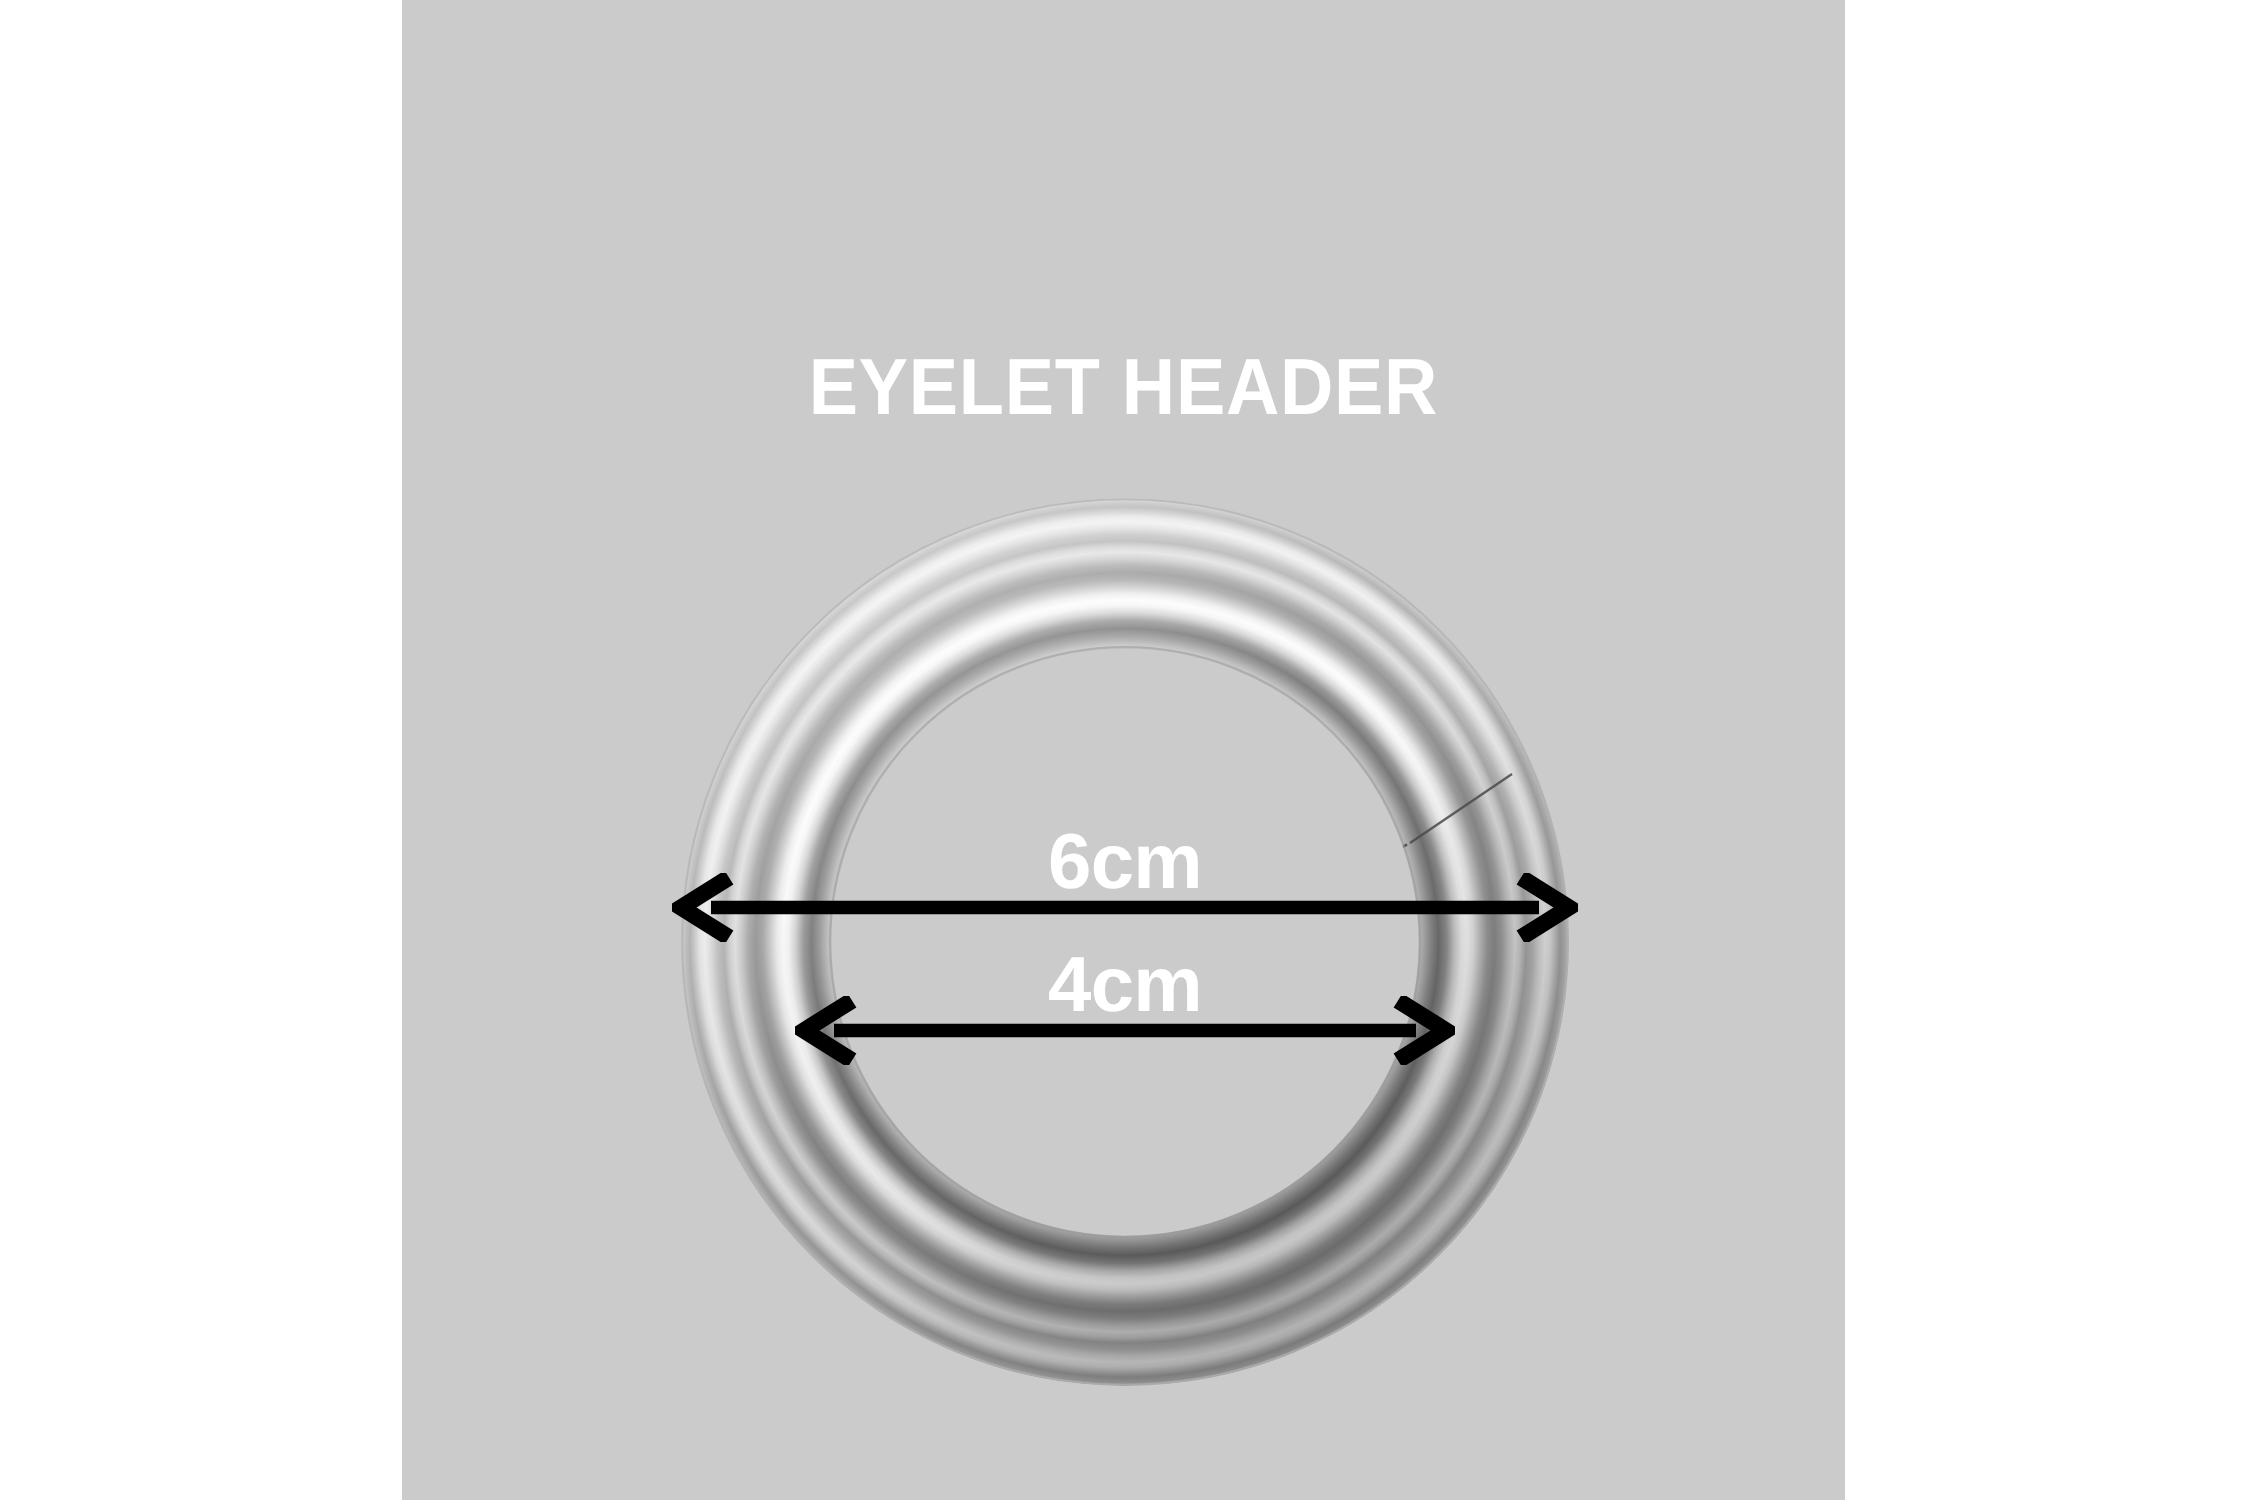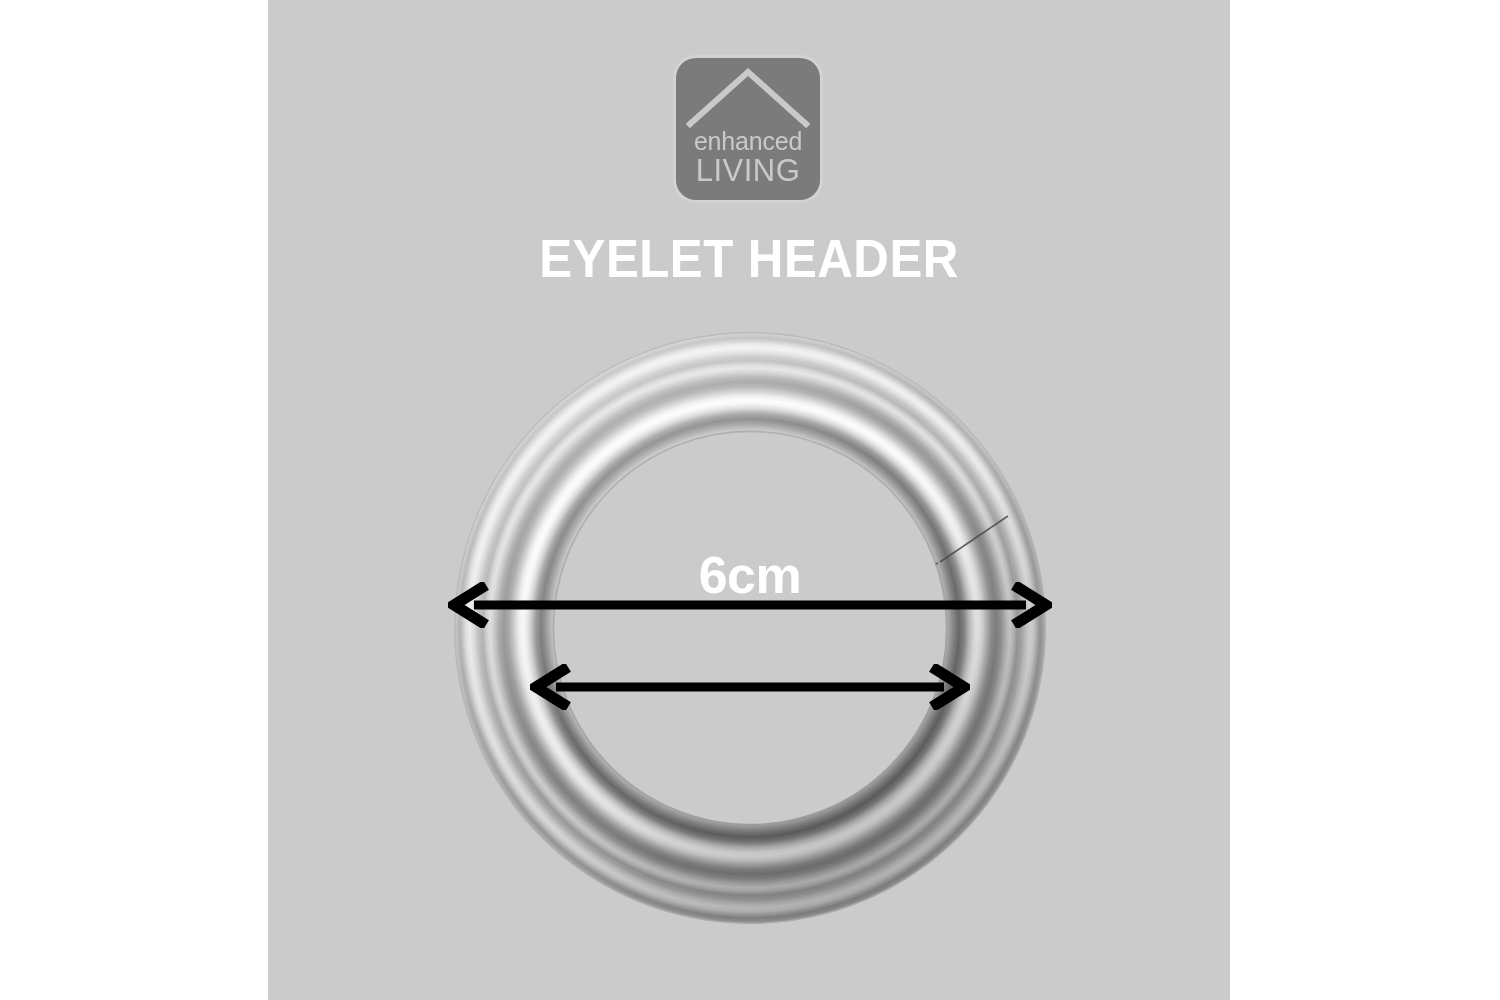--- a/index.html
+++ b/index.html
@@ -112,29 +112,20 @@
   #arrow-outer { left: 448px; top: 582px; width: 604px; height: 46px; }
   #arrow-inner { left: 530px; top: 664px; width: 440px; height: 46px; }
 </style>
 </head>
 <body>
 
 <div id="stage">
 
   <div id="panel"></div>
 
-  <div id="brand-badge">
-    <svg id="brand-roof" viewBox="0 0 124 62" xmlns="http://www.w3.org/2000/svg">
-      <polyline points="4,58 62,6 120,58" fill="none" stroke="#c9c9c9" stroke-width="6" stroke-linecap="square" stroke-linejoin="miter"></polyline>
-    </svg>
-    <div id="brand-text">
-      <span id="brand-line1">enhanced</span>
-      <span id="brand-line2">LIVING</span>
-    </div>
-  </div>
 
   <div id="headline">EYELET HEADER</div>
 
   <div id="ring-wrap">
     <svg viewBox="0 0 596 596" width="596" height="596" xmlns="http://www.w3.org/2000/svg">
       <defs>
 
         <radialGradient id="torus" cx="50%" cy="50%" r="50%">
           <stop offset="0.000" stop-color="#cbcbcb"></stop>
           <stop offset="0.660" stop-color="#cbcbcb"></stop>
@@ -204,19 +195,20 @@
     </svg>
   </div>
 
   <div class="dim-label" id="label-outer">6cm</div>
   <svg class="dim-arrow" id="arrow-outer" viewBox="0 0 604 46" xmlns="http://www.w3.org/2000/svg">
     <line x1="26" y1="23" x2="578" y2="23" stroke="#000000" stroke-width="9"></line>
     <polyline points="38,3 6,23 38,43" fill="none" stroke="#000000" stroke-width="11" stroke-linecap="butt" stroke-linejoin="miter"></polyline>
     <polyline points="566,3 598,23 566,43" fill="none" stroke="#000000" stroke-width="11" stroke-linecap="butt" stroke-linejoin="miter"></polyline>
   </svg>
 
+  <div class="dim-label" id="label-inner">4cm</div>
   <svg class="dim-arrow" id="arrow-inner" viewBox="0 0 440 46" xmlns="http://www.w3.org/2000/svg">
     <line x1="26" y1="23" x2="414" y2="23" stroke="#000000" stroke-width="9"></line>
     <polyline points="38,3 6,23 38,43" fill="none" stroke="#000000" stroke-width="11" stroke-linecap="butt" stroke-linejoin="miter"></polyline>
     <polyline points="402,3 434,23 402,43" fill="none" stroke="#000000" stroke-width="11" stroke-linecap="butt" stroke-linejoin="miter"></polyline>
   </svg>
 
 </div>
 
 </body></html>

